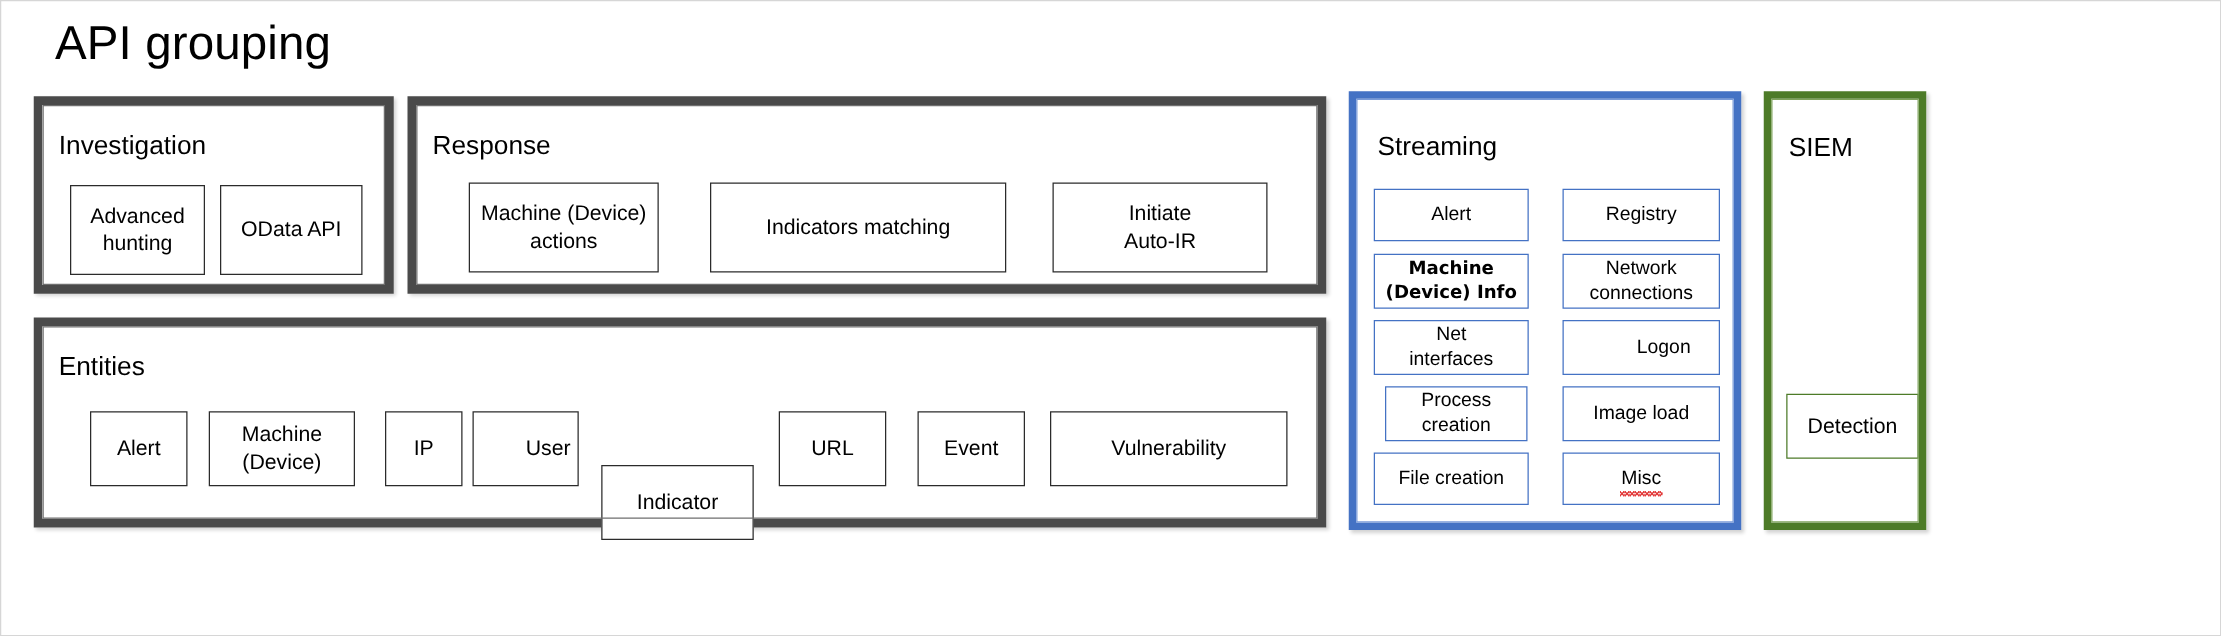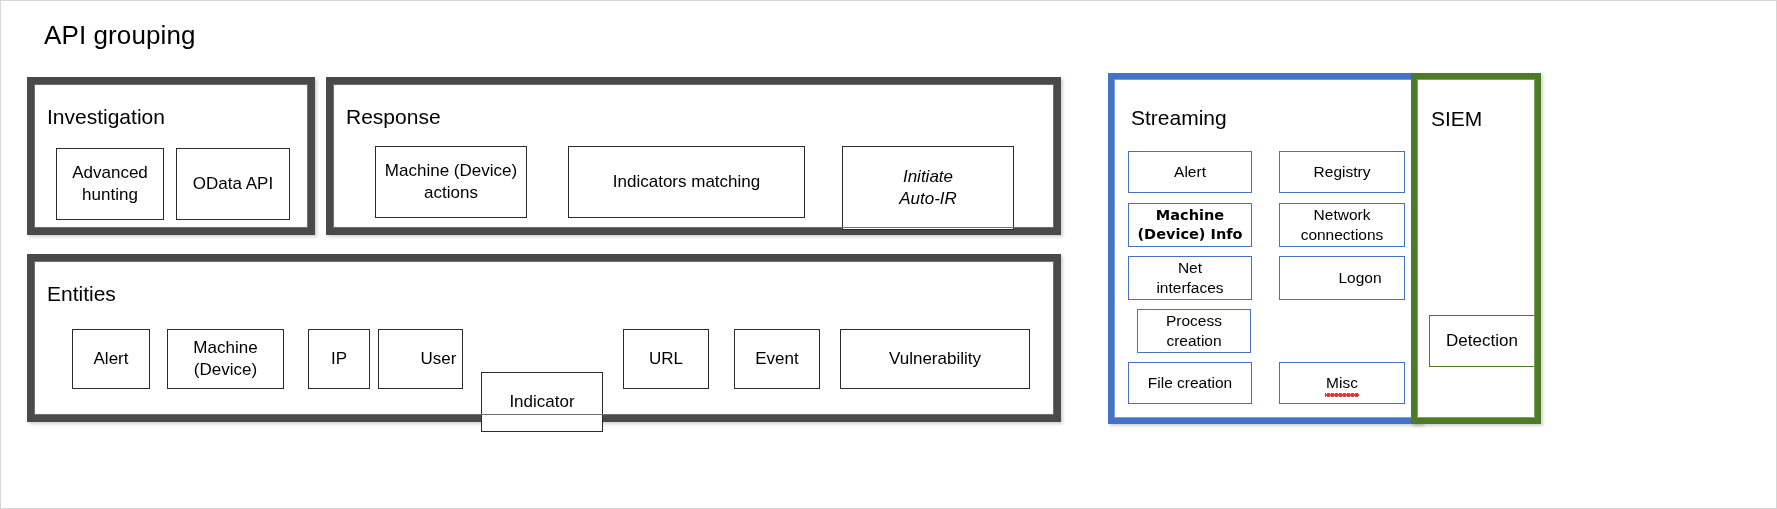--- a/index.html
+++ b/index.html
@@ -22,21 +22,21 @@
     left: 0; top: 0;
     width: 1777px; height: 509px;
     border: 1px solid #d6d6d6;
     background: #ffffff;
   }
 
   
   #page-title {
     position: absolute;
     left: 43px; top: 14px;
-    font-size: 26px;
+    font-size: 38px;
     line-height: 40px;
     font-weight: 400;
     letter-spacing: 0.1px;
     white-space: nowrap;
   }
 
   
   .panel {
     position: absolute;
     background: #ffffff;
@@ -132,54 +132,55 @@
     <div class="box box-dark" style="left:22px; top:64px; width:108px; height:72px;">Advanced
 hunting</div>
     <div class="box box-dark" style="left:142px; top:64px; width:114px; height:72px;">OData API</div>
   </div>
 
   <div class="panel panel-gray" style="left:325px; top:76px; width:735px; height:158px;">
     <div class="panel-title" style="left:13px; top:18px;">Response</div>
     <div class="box box-dark" style="left:42px; top:62px; width:152px; height:72px;">Machine (Device)
 actions</div>
     <div class="box box-dark" style="left:235px; top:62px; width:237px; height:72px;">Indicators matching</div>
-    <div class="box box-dark" style="left:509px; top:62px; width:172px; height:84px;font-style:italic;">Initiate
+    <div class="box box-dark" style="left:509px; top:62px; width:172px; height:72px;">Initiate
 Auto-IR</div>
   </div>
 
   <div class="panel panel-gray" style="left:26px; top:253px; width:1034px; height:168px;">
     <div class="panel-title" style="left:13px; top:18px;">Entities</div>
 
     <div class="box box-dark" style="left:38px; top:68px; width:78px; height:60px;">Alert</div>
     <div class="box box-dark" style="left:133px; top:68px; width:117px; height:60px;">Machine
 (Device)</div>
     <div class="box box-dark" style="left:274px; top:68px; width:62px; height:60px;">IP</div>
     <div class="box box-dark" style="left:344px; top:68px; width:85px; height:60px;padding-left:40px;">User</div>
     <div class="box box-dark" style="left:447px; top:68px; width:122px; height:60px;margin-top:43px;">Indicator</div>
     <div class="box box-dark" style="left:589px; top:68px; width:86px; height:60px;">URL</div>
     <div class="box box-dark" style="left:700px; top:68px; width:86px; height:60px;">Event</div>
     <div class="box box-dark" style="left:806px; top:68px; width:190px; height:60px;">Vulnerability</div>
   </div>
 
-  <div class="panel panel-blue" style="left:1078px; top:72px; width:314px; height:351px;margin-left:29px;">
+  <div class="panel panel-blue" style="left:1078px; top:72px; width:314px; height:351px;">
     <div class="panel-title" style="left:17px; top:24px;">Streaming</div>
 
     <div class="box box-blue small" style="left:14px; top:72px; width:124px; height:42px;">Alert</div>
     <div class="box box-blue bold" style="left:14px; top:124px; width:124px; height:44px;">Machine
 (Device) Info</div>
     <div class="box box-blue small" style="left:14px; top:177px; width:124px; height:44px;">Net
 interfaces</div>
     <div class="box box-blue small" style="left:23px; top:230px; width:114px; height:44px;">Process
 creation</div>
     <div class="box box-blue small" style="left:14px; top:283px; width:124px; height:42px;">File creation</div>
 
     <div class="box box-blue small" style="left:165px; top:72px; width:126px; height:42px;">Registry</div>
     <div class="box box-blue small" style="left:165px; top:124px; width:126px; height:44px;">Network
 connections</div>
     <div class="box box-blue small" style="left:165px; top:177px; width:126px; height:44px;padding-left:40px;">Logon</div>
+    <div class="box box-blue small" style="left:165px; top:230px; width:126px; height:44px;">Image load</div>
     <div class="box box-blue small" style="left:165px; top:283px; width:126px; height:42px;">
       <span class="squiggle">Misc</span>
     </div>
   </div>
 
   <div class="panel panel-green" style="left:1410px; top:72px; width:130px; height:351px;">
     <div class="panel-title" style="left:14px; top:25px;">SIEM</div>
     <div class="box box-green" style="left:12px; top:236px; width:106px; height:52px;">Detection</div>
   </div>
 

